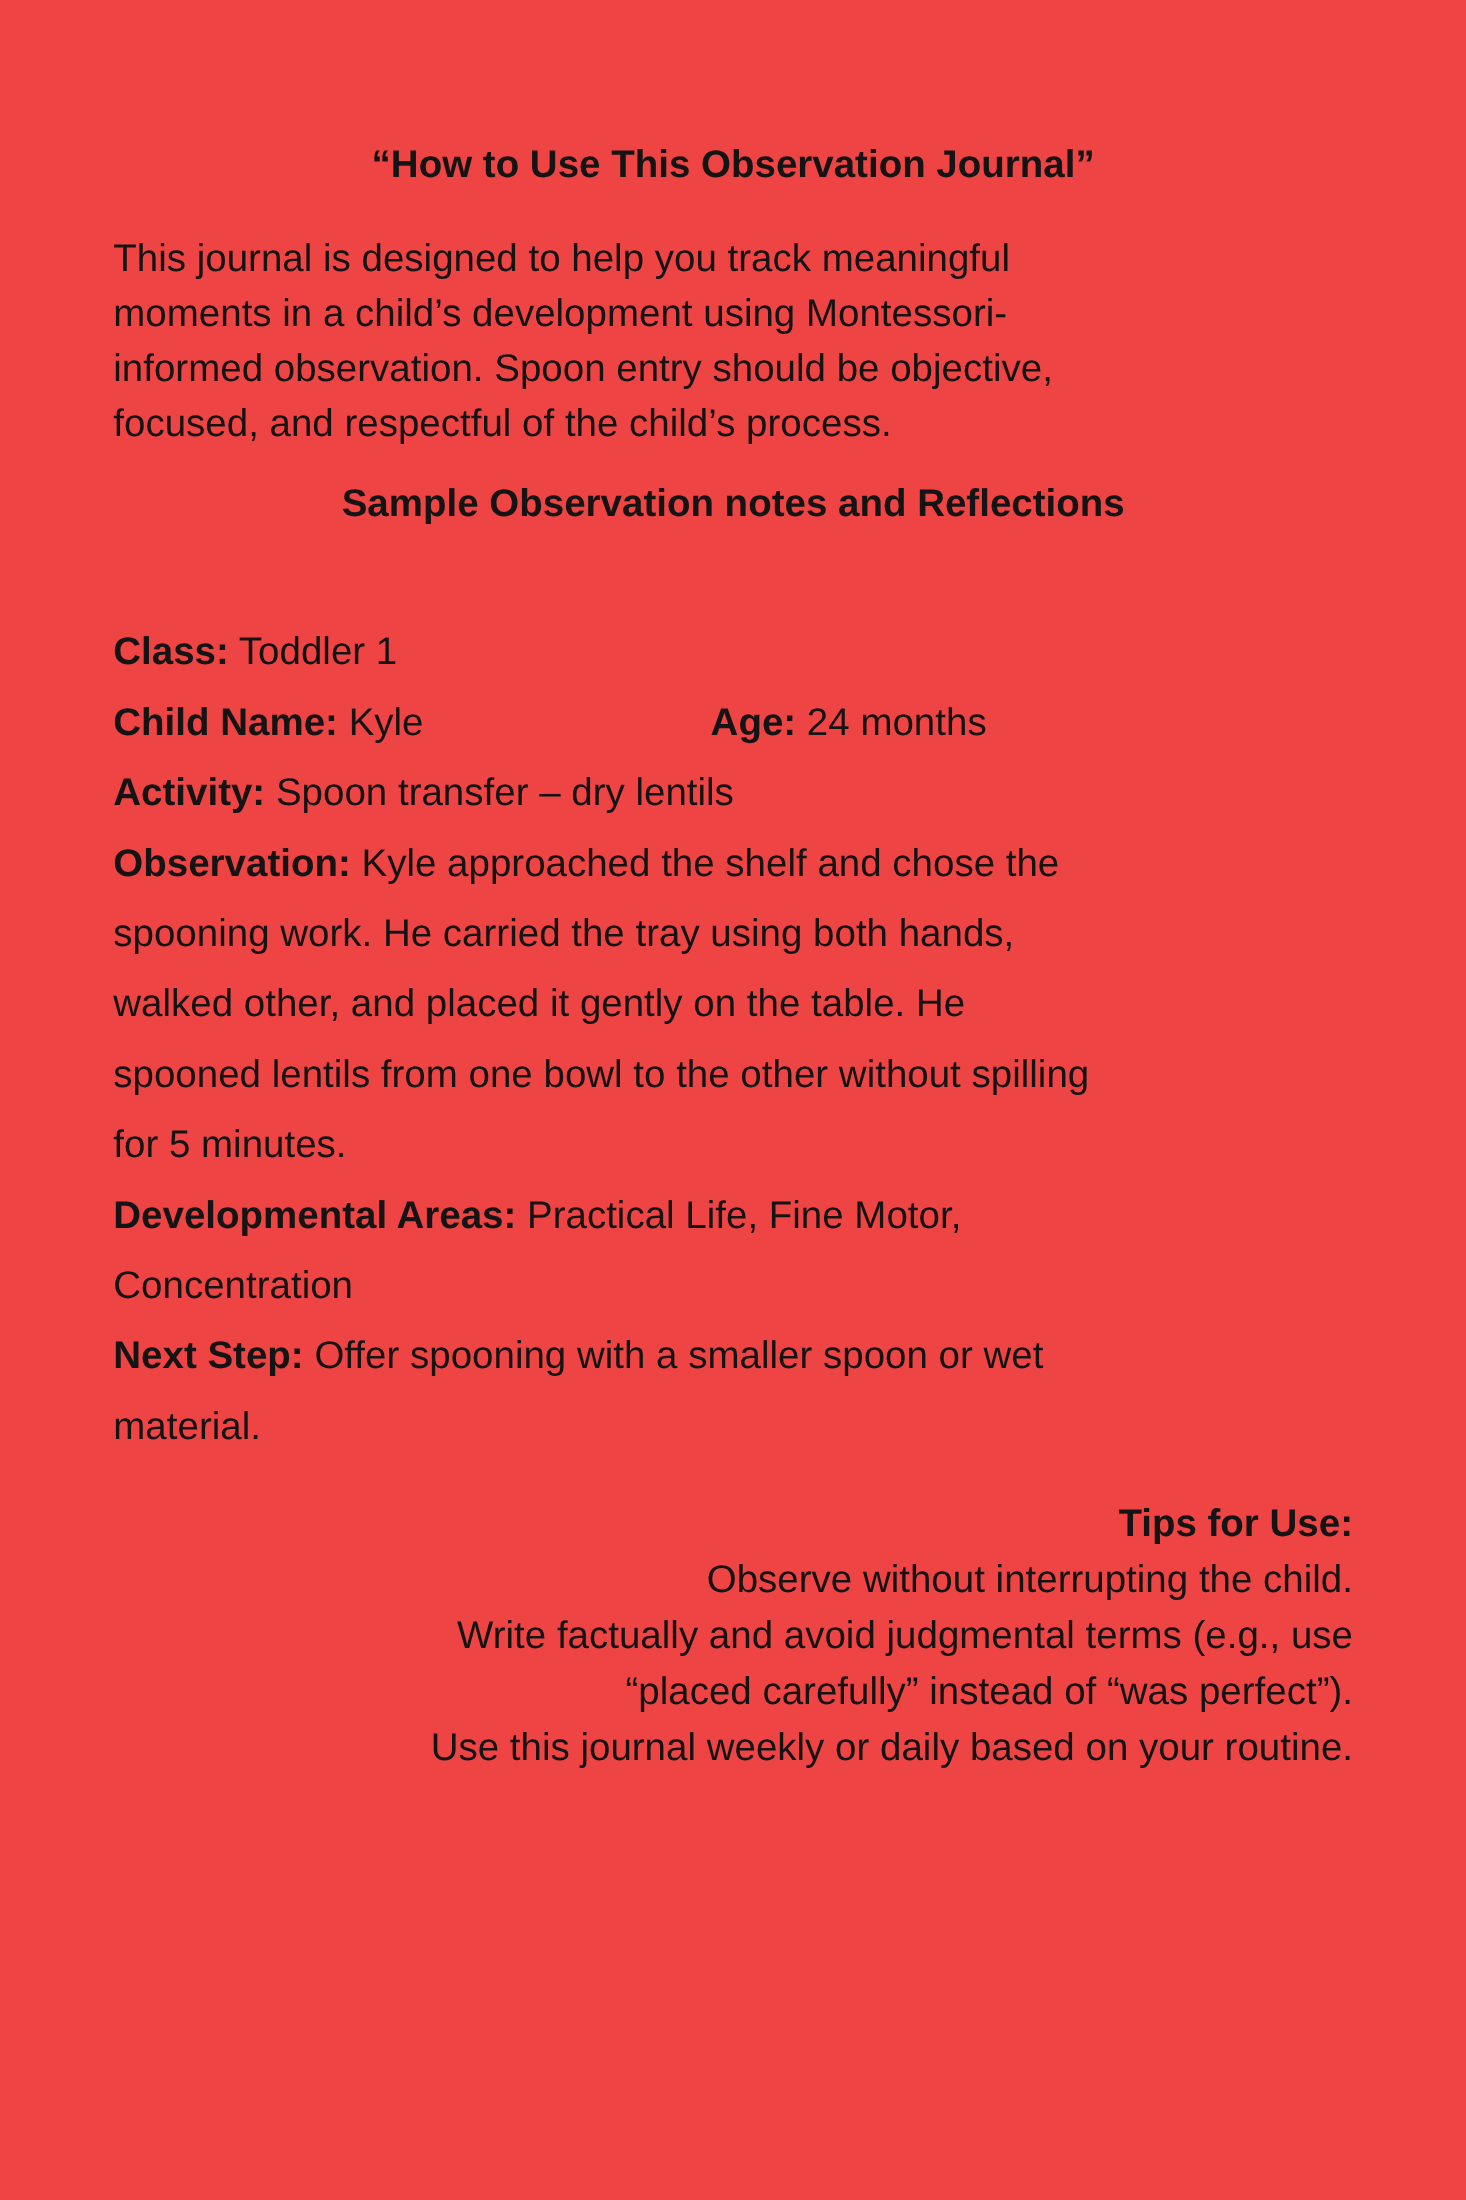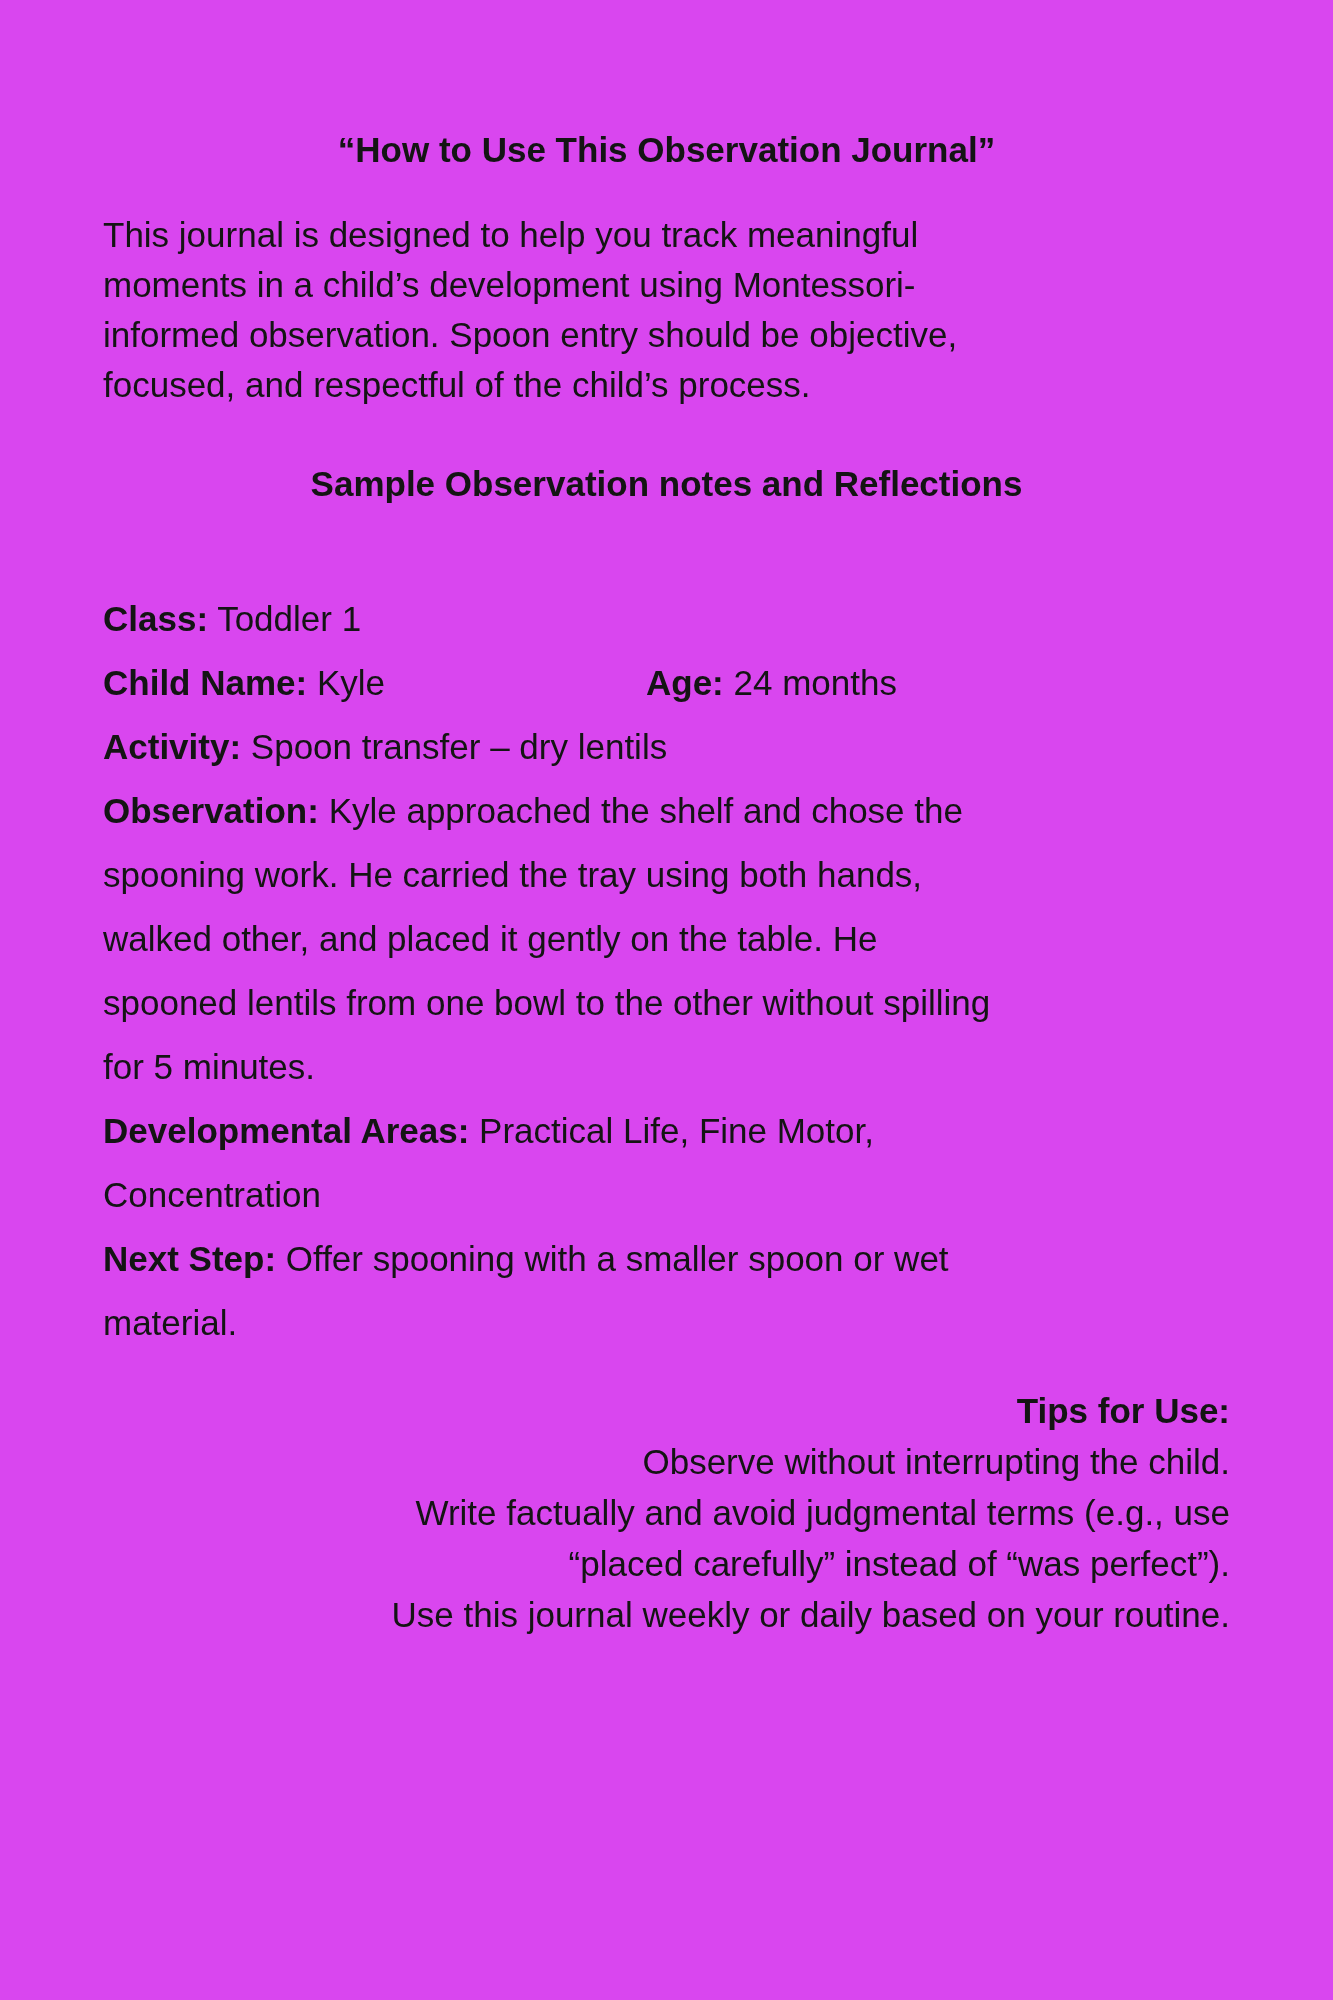--- a/index.html
+++ b/index.html
@@ -4,39 +4,39 @@
 <style>
   html, body {
     margin: 0;
     padding: 0;
     background: #ffffff;
   }
   .page {
     position: relative;
     width: 1333px;
     height: 2000px;
-    background: #d946ef;
+    background: #ef4444;
     color: #141414;
     font-family: "Liberation Sans", "DejaVu Sans", sans-serif;
     font-size: 35px;
     overflow: hidden;
   }
   .title {
     margin: 130px 103px 0 103px;
     text-align: center;
     font-weight: 700;
     font-size: 35px;
     line-height: 40px;
   }
   .intro {
     margin: 40px 103px 0 103px;
     line-height: 50px;
   }
   .section-heading {
-    margin: 54px 103px 0 103px;
+    margin: 28px 103px 0 103px;
     text-align: center;
     font-weight: 700;
     font-size: 35px;
     line-height: 40px;
   }
   .entry {
     margin: 83px 103px 0 103px;
     line-height: 64px;
   }
   .two-col {

